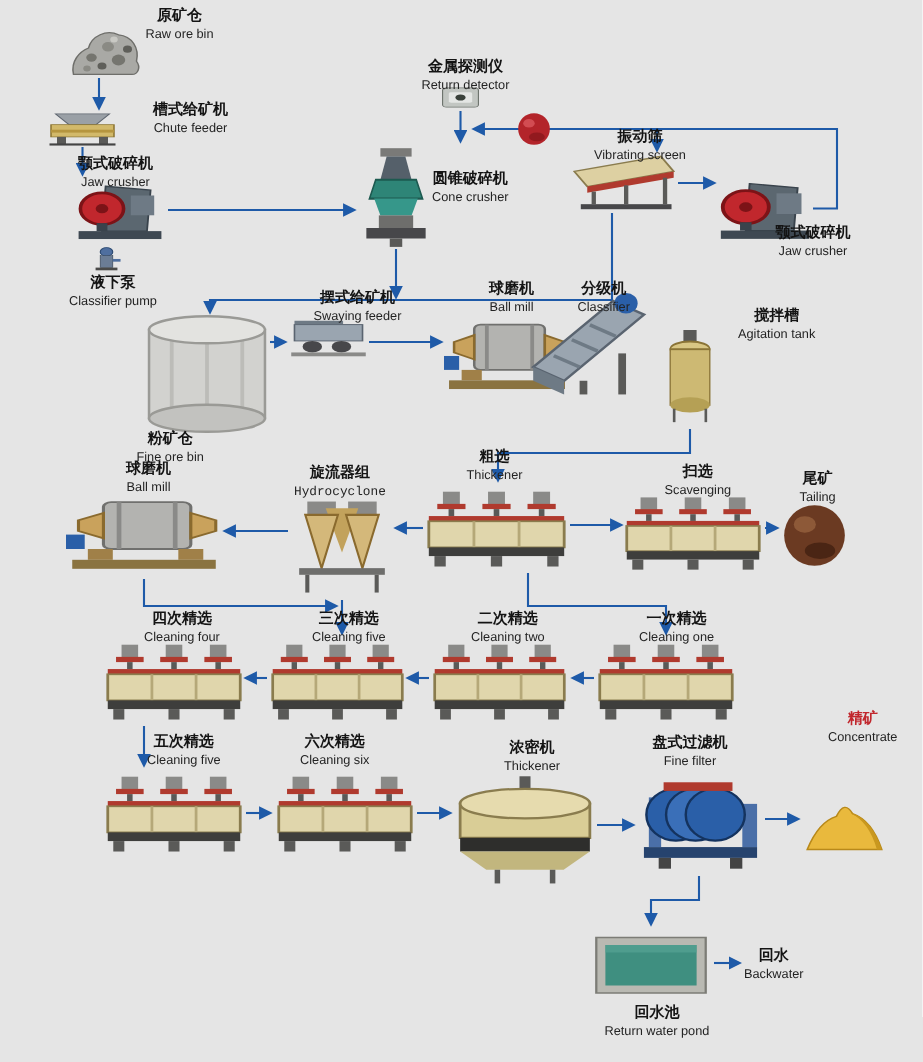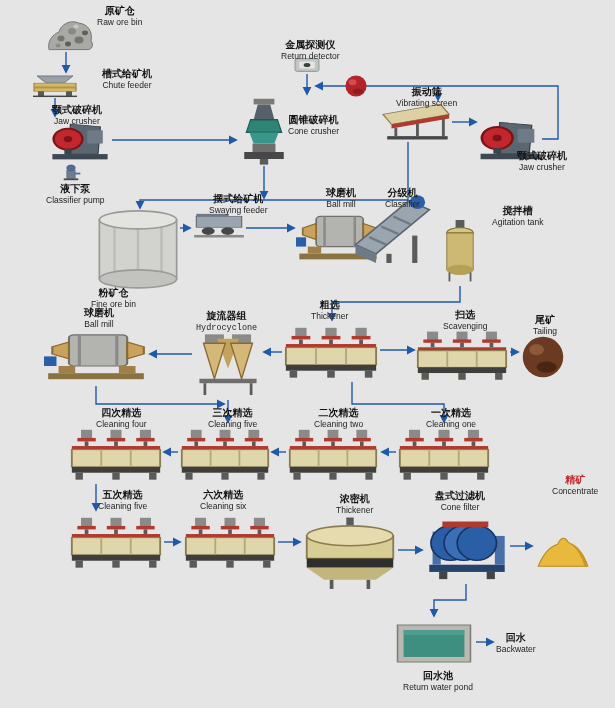--- a/index.html
+++ b/index.html
@@ -514,21 +514,21 @@
           <circle cx="30" cy="46" r="24" fill="#2a5fa8" stroke="#14335f" stroke-width="2"></circle>
           <circle cx="46" cy="46" r="24" fill="#3a6fb8" stroke="#14335f" stroke-width="2"></circle>
           <circle cx="62" cy="46" r="24" fill="#2a5fa8" stroke="#14335f" stroke-width="2"></circle>
           <rect x="20" y="16" width="56" height="8" fill="#b03a2e"></rect>
           <rect x="16" y="86" width="10" height="10" fill="#444444"></rect>
           <rect x="74" y="86" width="10" height="10" fill="#444444"></rect>
         </svg>
       </div>
       <div class="lbl" style="left: 435px; top: 490px;">
         <div class="cn">盘式过滤机</div>
-        <div class="en">Cone filter</div>
+        <div class="en">Fine filter</div>
       </div>
       <div class="node" style="left: 536px; top: 524px; width: 54px; height: 46px;">
         <svg viewBox="0 0 100 100" preserveAspectRatio="none">
           <path d="M4,92 Q18,52 40,44 Q50,20 60,40 Q84,50 96,92 Z" fill="#e9b93d" stroke="#b8891a" stroke-width="2"></path>
           <path d="M58,40 Q80,52 90,92 L96,92 Q84,50 60,40 Z" fill="#c9981f"></path>
         </svg>
       </div>
       <div class="lbl" style="left: 552px; top: 474px;">
         <div class="cn" style="color: rgb(193, 39, 45);">精矿</div>
         <div class="en">Concentrate</div>

